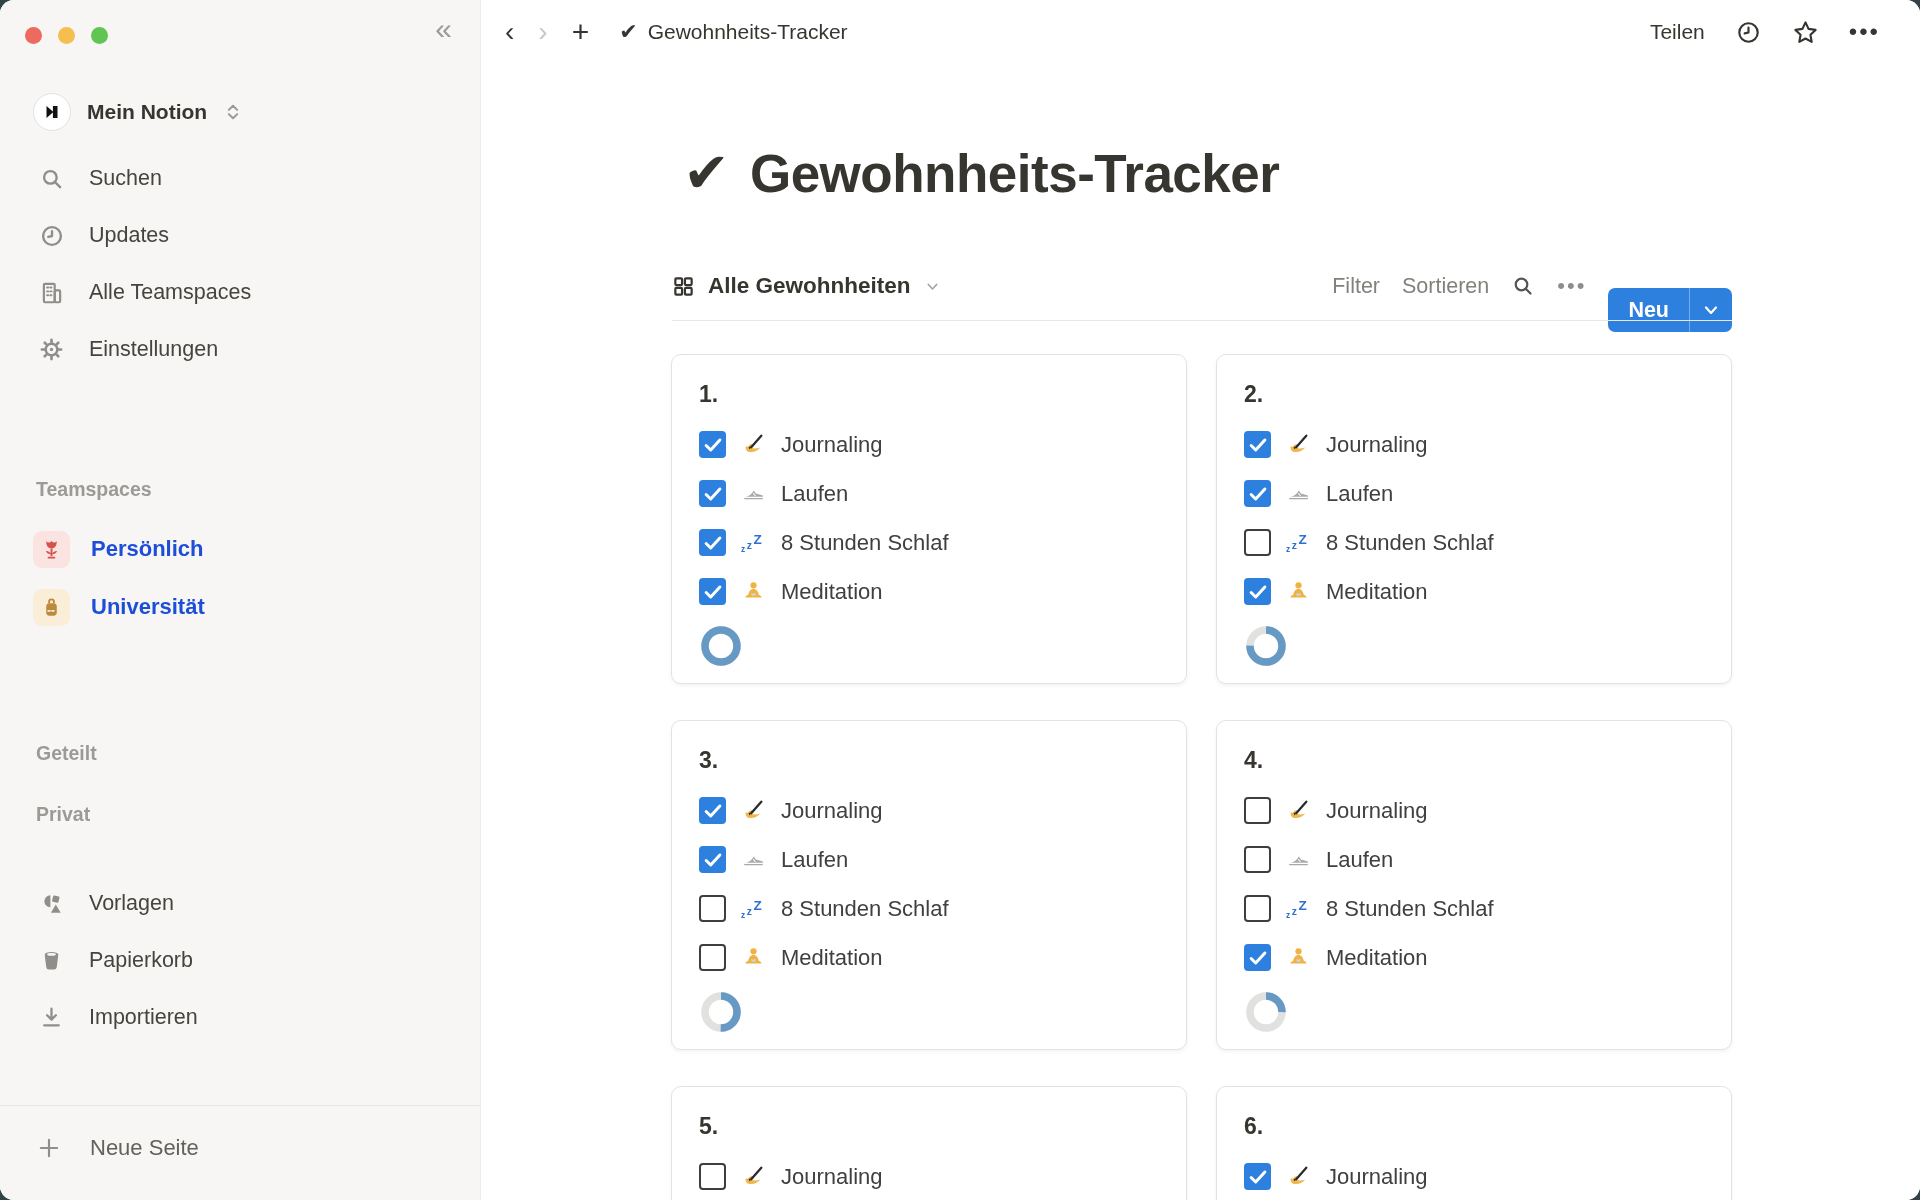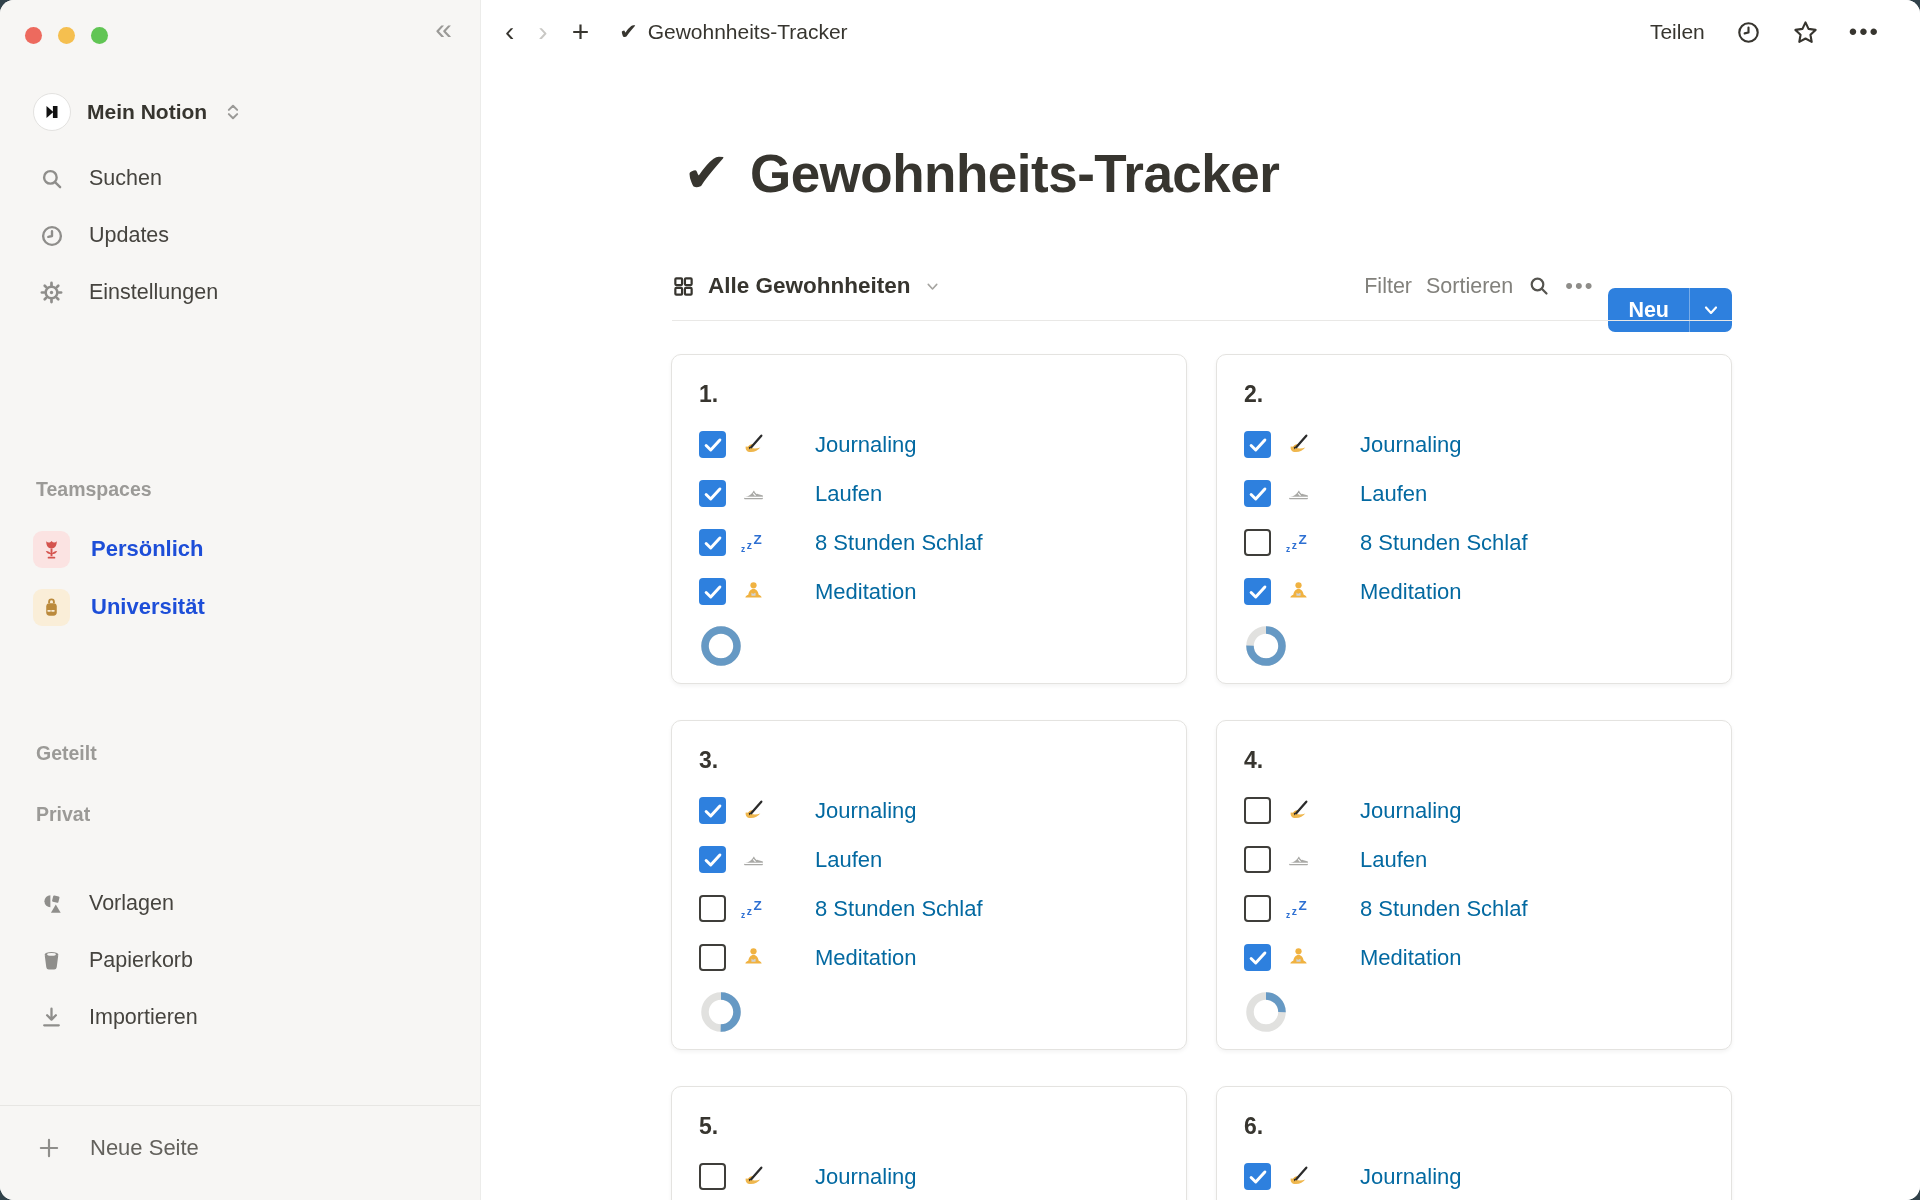--- a/index.html
+++ b/index.html
@@ -47,39 +47,39 @@
 
   .page-title{position:absolute;left:202px;top:140px;display:flex;align-items:baseline;gap:20px;}
   .page-title .chk{font-size:56px;color:#37352f;}
   .page-title .txt{font-size:53px;font-weight:800;color:#37352f;letter-spacing:-0.5px;}
 
   .viewbar{position:absolute;left:191px;width:1060px;top:252px;height:68px;display:flex;align-items:center;justify-content:space-between;}
   .view-tab{display:flex;align-items:center;gap:13px;cursor:pointer;}
   .view-tab .icn{width:23px;height:23px;color:#37352f;}
   .view-tab .lbl{font-size:22.5px;font-weight:700;color:#37352f;}
   .view-tab .chev{color:#a5a4a0;display:flex;}
-  .vb-right{display:flex;align-items:center;gap:14px;}
+  .vb-right{display:flex;align-items:center;gap:22px;}
   .vb-btn{font-size:21.5px;color:#82817c;cursor:pointer;}
   .vb-icn{width:24px;height:24px;color:#55544f;cursor:pointer;display:flex;align-items:center;justify-content:center;}
   .vb-dots{font-size:22px;letter-spacing:2px;color:#8e8d89;cursor:pointer;}
   .new-btn{display:flex;align-items:stretch;height:44px;border-radius:7px;overflow:hidden;cursor:pointer;margin-top:48px;}
   .new-btn .main-seg{display:flex;align-items:center;padding:0 20px;color:#fff;font-size:21.5px;font-weight:700;}
   .new-btn .sep{width:1px;background:rgba(255,255,255,0.35);}
   .new-btn .chev-seg{width:42px;display:flex;align-items:center;justify-content:center;color:#fff;}
   .vb-divider{position:absolute;left:191px;width:1060px;top:320px;height:1px;background:#e9e8e6;}
 
   .grid{position:absolute;left:190px;top:354px;width:1062px;display:grid;grid-template-columns:516px 516px;column-gap:29px;row-gap:36px;}
   .card{height:330px;background:#fff;border:1px solid #e4e3e0;border-radius:10px;box-shadow:0 2px 4px rgba(15,15,15,0.05);padding:24px 27px;box-sizing:border-box;cursor:pointer;}
   .card-title{font-size:23px;font-weight:700;color:#37352f;margin:2px 0 12px 0;}
   .hrow{height:49px;display:flex;align-items:center;gap:15px;}
   .cbx{width:27px;height:27px;border-radius:4px;flex:none;display:flex;align-items:center;justify-content:center;box-sizing:border-box;cursor:pointer;}
   .cbx.checked{background:#2e80de;}
   .cbx.un{background:#fff;border:2.5px solid #3f3e3a;}
   .h-icn{width:25px;height:25px;flex:none;display:flex;align-items:center;justify-content:center;}
-  .h-lbl{font-size:22px;color:#0369a1;margin-left:34px;}
+  .h-lbl{font-size:22px;color:#404040;}
   .ring{margin-top:8px;width:44px;height:44px;}
 </style>
 </head>
 <body style="background: rgb(49, 66, 74);">
 
 <div class="window">
 
   <aside class="sidebar">
     <div class="traffic">
       <span style="background: rgb(237, 106, 94);"></span>
@@ -118,20 +118,30 @@
           <span class="icn">
             <svg width="26" height="26" viewBox="0 0 24 24" fill="none">
               <circle cx="12" cy="12" r="8.2" stroke="#8f8e8b" stroke-width="2.2"></circle>
               <path d="M12 7.6 V12 L8.6 12.8" stroke="#8f8e8b" stroke-width="2.2" stroke-linecap="round" stroke-linejoin="round"></path>
             </svg>
           </span>
           <span class="lbl">Updates</span>
         </div>
         <div class="sb-item">
           <span class="icn">
+            <svg width="26" height="26" viewBox="0 0 24 24" fill="none">
+              <rect x="4.5" y="3.5" width="10" height="17" rx="1" stroke="#8f8e8b" stroke-width="2"></rect>
+              <rect x="14.5" y="9.5" width="5" height="11" rx="1" stroke="#8f8e8b" stroke-width="2"></rect>
+              <path d="M7.5 7 h1 M10.5 7 h1 M7.5 10.5 h1 M10.5 10.5 h1 M7.5 14 h1 M10.5 14 h1" stroke="#8f8e8b" stroke-width="1.8" stroke-linecap="round"></path>
+            </svg>
+          </span>
+          <span class="lbl">Alle Teamspaces</span>
+        </div>
+        <div class="sb-item">
+          <span class="icn">
             <svg width="25" height="25" viewBox="0 0 24 24" fill="none">
               <circle cx="12" cy="12" r="5.6" stroke="#8f8e8b" stroke-width="2.4"></circle>
               <circle cx="12" cy="12" r="1.6" fill="#8f8e8b"></circle>
               <g stroke="#8f8e8b" stroke-width="2.6" stroke-linecap="round">
                 <path d="M12 2.8 V5"></path>
                 <path d="M12 19 V21.2"></path>
                 <path d="M2.8 12 H5"></path>
                 <path d="M19 12 H21.2"></path>
                 <path d="M5.5 5.5 L7.1 7.1"></path>
                 <path d="M16.9 16.9 L18.5 18.5"></path>

